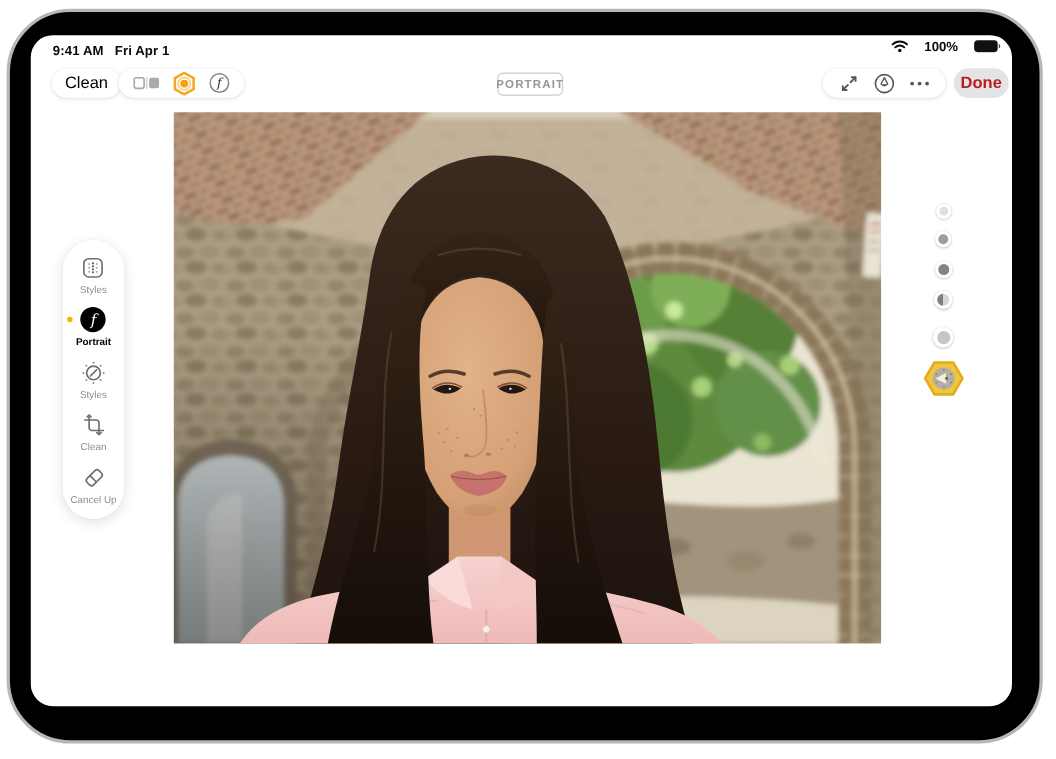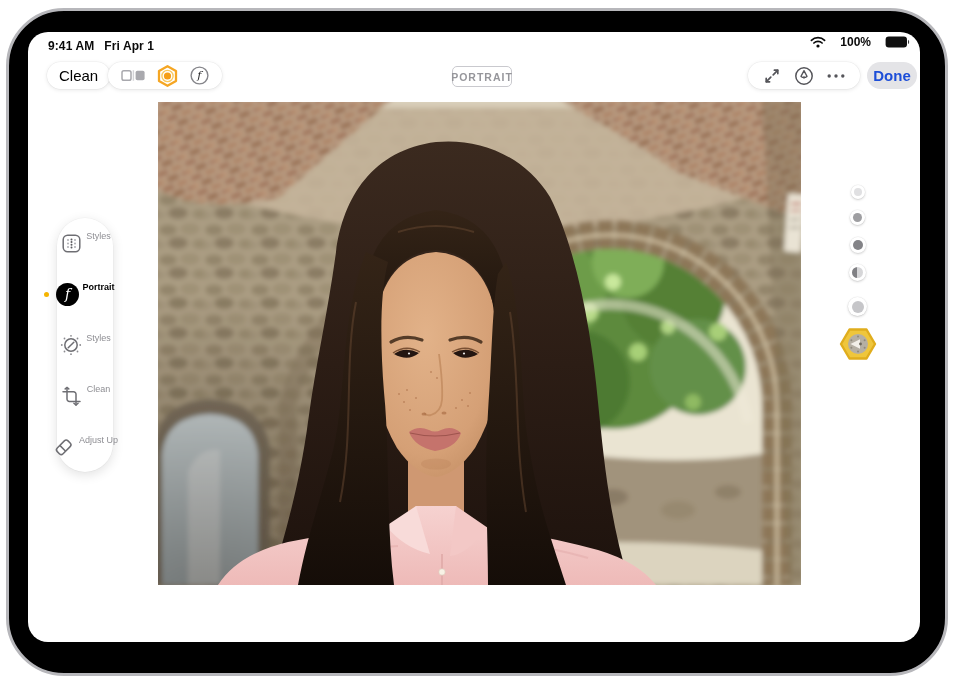--- a/index.html
+++ b/index.html
@@ -16,31 +16,31 @@
   .status-right{position:absolute;right:10px;top:3px;display:flex;align-items:center;gap:14px;
     font-size:12px;font-weight:700;color:#0a0a0a;}
   
   .pill{position:absolute;top:30px;height:27px;border-radius:14px;background:#fff;
     box-shadow:0 0 0 .5px rgba(0,0,0,.05),0 1px 4px rgba(0,0,0,.10);
     display:flex;align-items:center;box-sizing:border-box;}
   .btn-cancel{left:19px;padding:0 12px;font-size:15px;font-weight:500;color:#000;cursor:default;}
   .tool-pill{left:80px;width:114px;justify-content:space-around;padding:0 7px;}
   .view-pill{left:720px;width:112px;justify-content:space-around;padding:0 8px;}
   .btn-done{left:839px;width:50px;justify-content:center;background:#e4e4e7;box-shadow:none;
-    font-size:15px;font-weight:700;color:#1d4ed8;}
+    font-size:15px;font-weight:700;color:#b91c1c;}
   .mode-badge{position:absolute;left:424px;top:34px;width:58px;height:19px;
     border:1.5px solid #c9c9ce;border-radius:5px;display:flex;align-items:center;justify-content:center;
     font-size:10.5px;font-weight:600;letter-spacing:1px;color:#96969b;}
   .icon-slot{display:flex;align-items:center;justify-content:center;}
   
   .sidebar{position:absolute;left:29px;top:186px;width:56px;height:254px;border-radius:28px;
     background:#fff;box-shadow:0 0 0 .5px rgba(0,0,0,.04),0 3px 12px rgba(0,0,0,.12);
     display:flex;flex-direction:column;align-items:center;justify-content:space-between;
     padding:13px 0;box-sizing:border-box;}
-  .side-item{display:flex;flex-direction:row;gap:3px;cursor:default;}
+  .side-item{display:flex;flex-direction:column;align-items:center;gap:3px;cursor:default;}
   .side-item .lbl{font-size:9px;color:#8e8e93;white-space:nowrap;}
   .side-item.selected .lbl{color:#000;font-weight:700;}
   .icon-wrap{position:relative;width:24px;height:24px;display:flex;align-items:center;justify-content:center;}
   .sel-dot{position:absolute;left:-12px;top:9.5px;width:5px;height:5px;border-radius:50%;background:#f5b400;}
   .portrait-circle{width:23px;height:23px;border-radius:50%;background:#000;color:#fff;
     display:flex;align-items:center;justify-content:center;
     font-family:"DejaVu Serif", serif;font-style:italic;font-size:14px;line-height:1;}
   
   .photo{position:absolute;left:130px;top:70px;width:643px;height:483px;}
   
@@ -215,21 +215,21 @@
 
       <div class="side-item">
         <span class="icon-wrap">
           <svg width="21" height="21" viewBox="0 0 21 21">
             <g transform="rotate(45 10.5 10.5)" fill="none" stroke="#6e6e73" stroke-width="1.5">
               <rect x="6.4" y="2.6" width="8.2" height="15.2" rx="2.6"></rect>
               <line x1="6.4" y1="11.6" x2="14.6" y2="11.6"></line>
             </g>
           </svg>
         </span>
-        <span class="lbl">Adjust Up</span>
+        <span class="lbl">Cancel Up</span>
       </div>
     </div>
 
     <div class="photo" aria-label="Portrait photo of a woman with long dark wavy hair wearing a pink button-up shirt, standing beneath a rustic stone archway; green foliage and a sunlit stone wall are visible through the arch behind her.">
       <svg width="643" height="483" viewBox="0 0 643 483">
         <defs>
           <filter id="blurBg" x="-5%" y="-5%" width="110%" height="110%">
               <feGaussianBlur stdDeviation="2.4"></feGaussianBlur>
             </filter>
           <linearGradient id="hairG" x1="0" y1="0" x2="0" y2="1">

